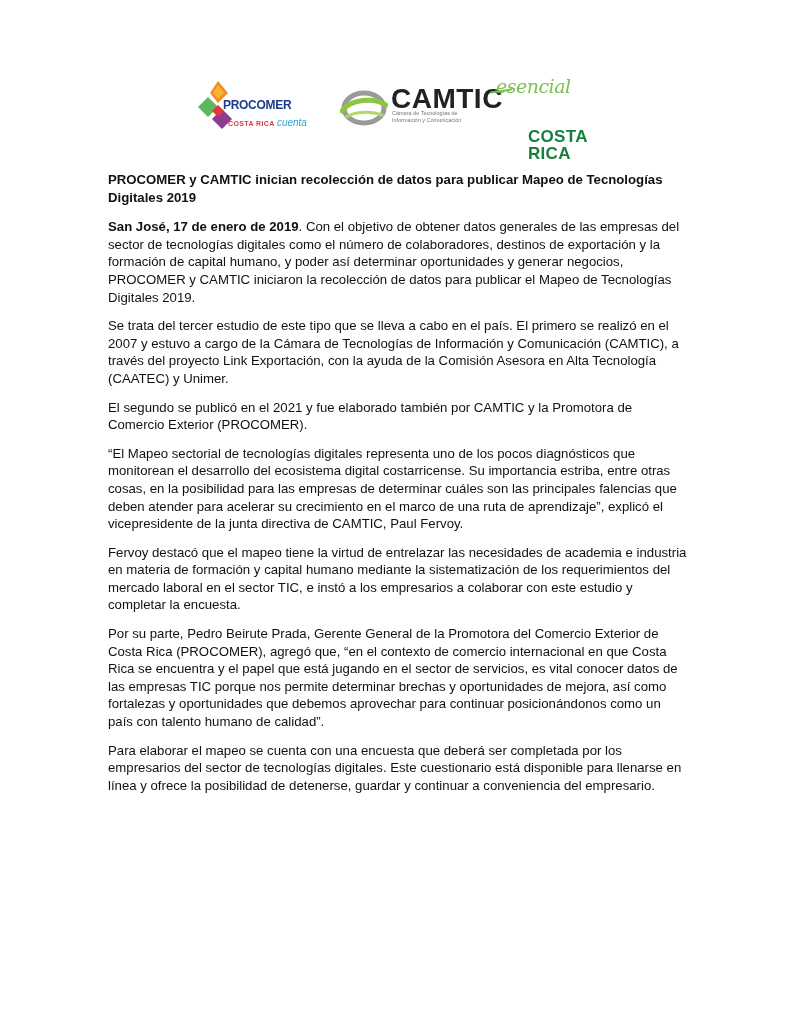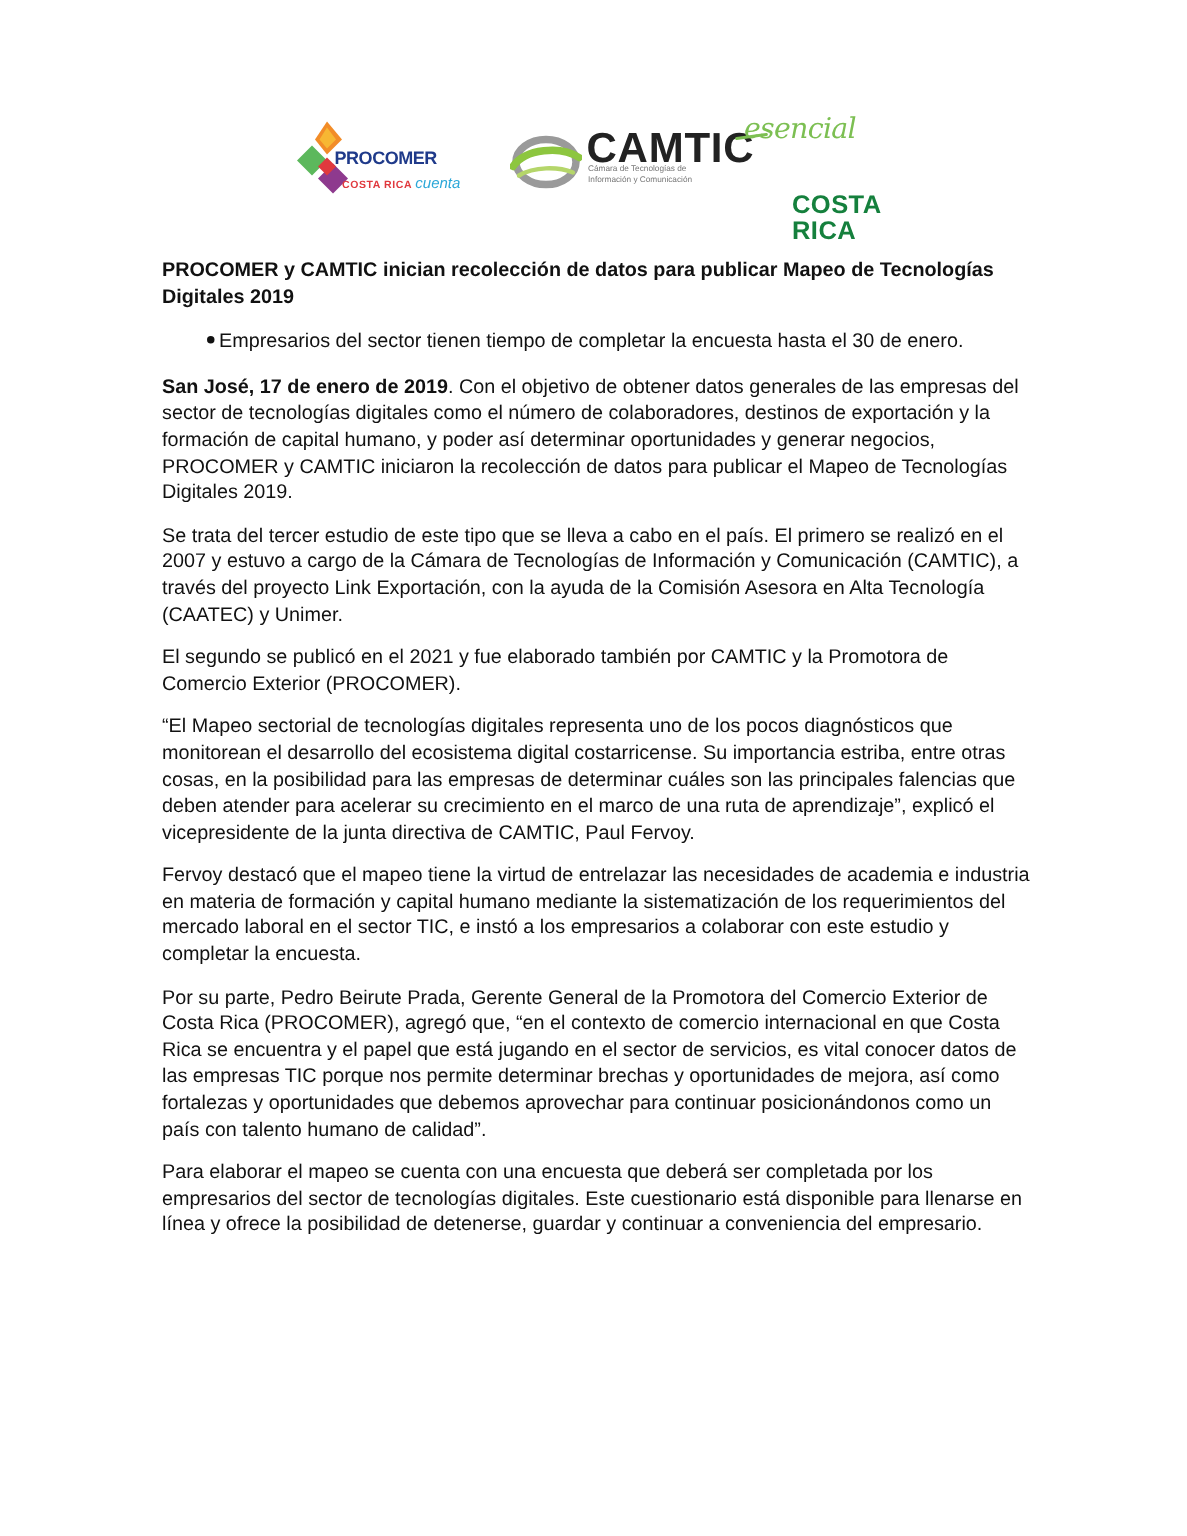--- a/index.html
+++ b/index.html
@@ -79,26 +79,20 @@
       <div class="esc-costa">
         <div>COSTA</div>
         <div>RICA</div>
       </div>
     </div>
   </div>
 
   <div class="doc">
     <p class="title">PROCOMER y CAMTIC inician recolección de datos para publicar Mapeo de Tecnologías Digitales 2019</p>
 
-    <ul class="bullet-list">
-      <li class="bullet-item">
-        <span class="bullet-dot"></span>
-        <span>Empresarios del sector tienen tiempo de completar la encuesta hasta el 30 de enero.</span>
-      </li>
-    </ul>
 
     <p><span class="bold">San José, 17 de enero de 2019</span><span>. Con el objetivo de obtener datos generales de las empresas del sector de tecnologías digitales como el número de colaboradores, destinos de exportación y la formación de capital humano, y poder así determinar oportunidades y generar negocios, PROCOMER y CAMTIC iniciaron la recolección de datos para publicar el Mapeo de Tecnologías Digitales 2019.</span></p>
     <p>Se trata del tercer estudio de este tipo que se lleva a cabo en el país. El primero se realizó en el 2007 y estuvo a cargo de la Cámara de Tecnologías de Información y Comunicación (CAMTIC), a través del proyecto Link Exportación, con la ayuda de la Comisión Asesora en Alta Tecnología (CAATEC) y Unimer.</p>
     <p>El segundo se publicó en el 2021 y fue elaborado también por CAMTIC y la Promotora de Comercio Exterior (PROCOMER).</p>
     <p>“El Mapeo sectorial de tecnologías digitales representa uno de los pocos diagnósticos que monitorean el desarrollo del ecosistema digital costarricense. Su importancia estriba, entre otras cosas, en la posibilidad para las empresas de determinar cuáles son las principales falencias que deben atender para acelerar su crecimiento en el marco de una ruta de aprendizaje”, explicó el vicepresidente de la junta directiva de CAMTIC, Paul Fervoy.</p>
     <p>Fervoy destacó que el mapeo tiene la virtud de entrelazar las necesidades de academia e industria en materia de formación y capital humano mediante la sistematización de los requerimientos del mercado laboral en el sector TIC, e instó a los empresarios a colaborar con este estudio y completar la encuesta.</p>
     <p>Por su parte, Pedro Beirute Prada, Gerente General de la Promotora del Comercio Exterior de Costa Rica (PROCOMER), agregó que, “en el contexto de comercio internacional en que Costa Rica se encuentra y el papel que está jugando en el sector de servicios, es vital conocer datos de las empresas TIC porque nos permite determinar brechas y oportunidades de mejora, así como fortalezas y oportunidades que debemos aprovechar para continuar posicionándonos como un país con talento humano de calidad”.</p>
     <p>Para elaborar el mapeo se cuenta con una encuesta que deberá ser completada por los empresarios del sector de tecnologías digitales. Este cuestionario está disponible para llenarse en línea y ofrece la posibilidad de detenerse, guardar y continuar a conveniencia del empresario.</p>
   </div>
 </div>

